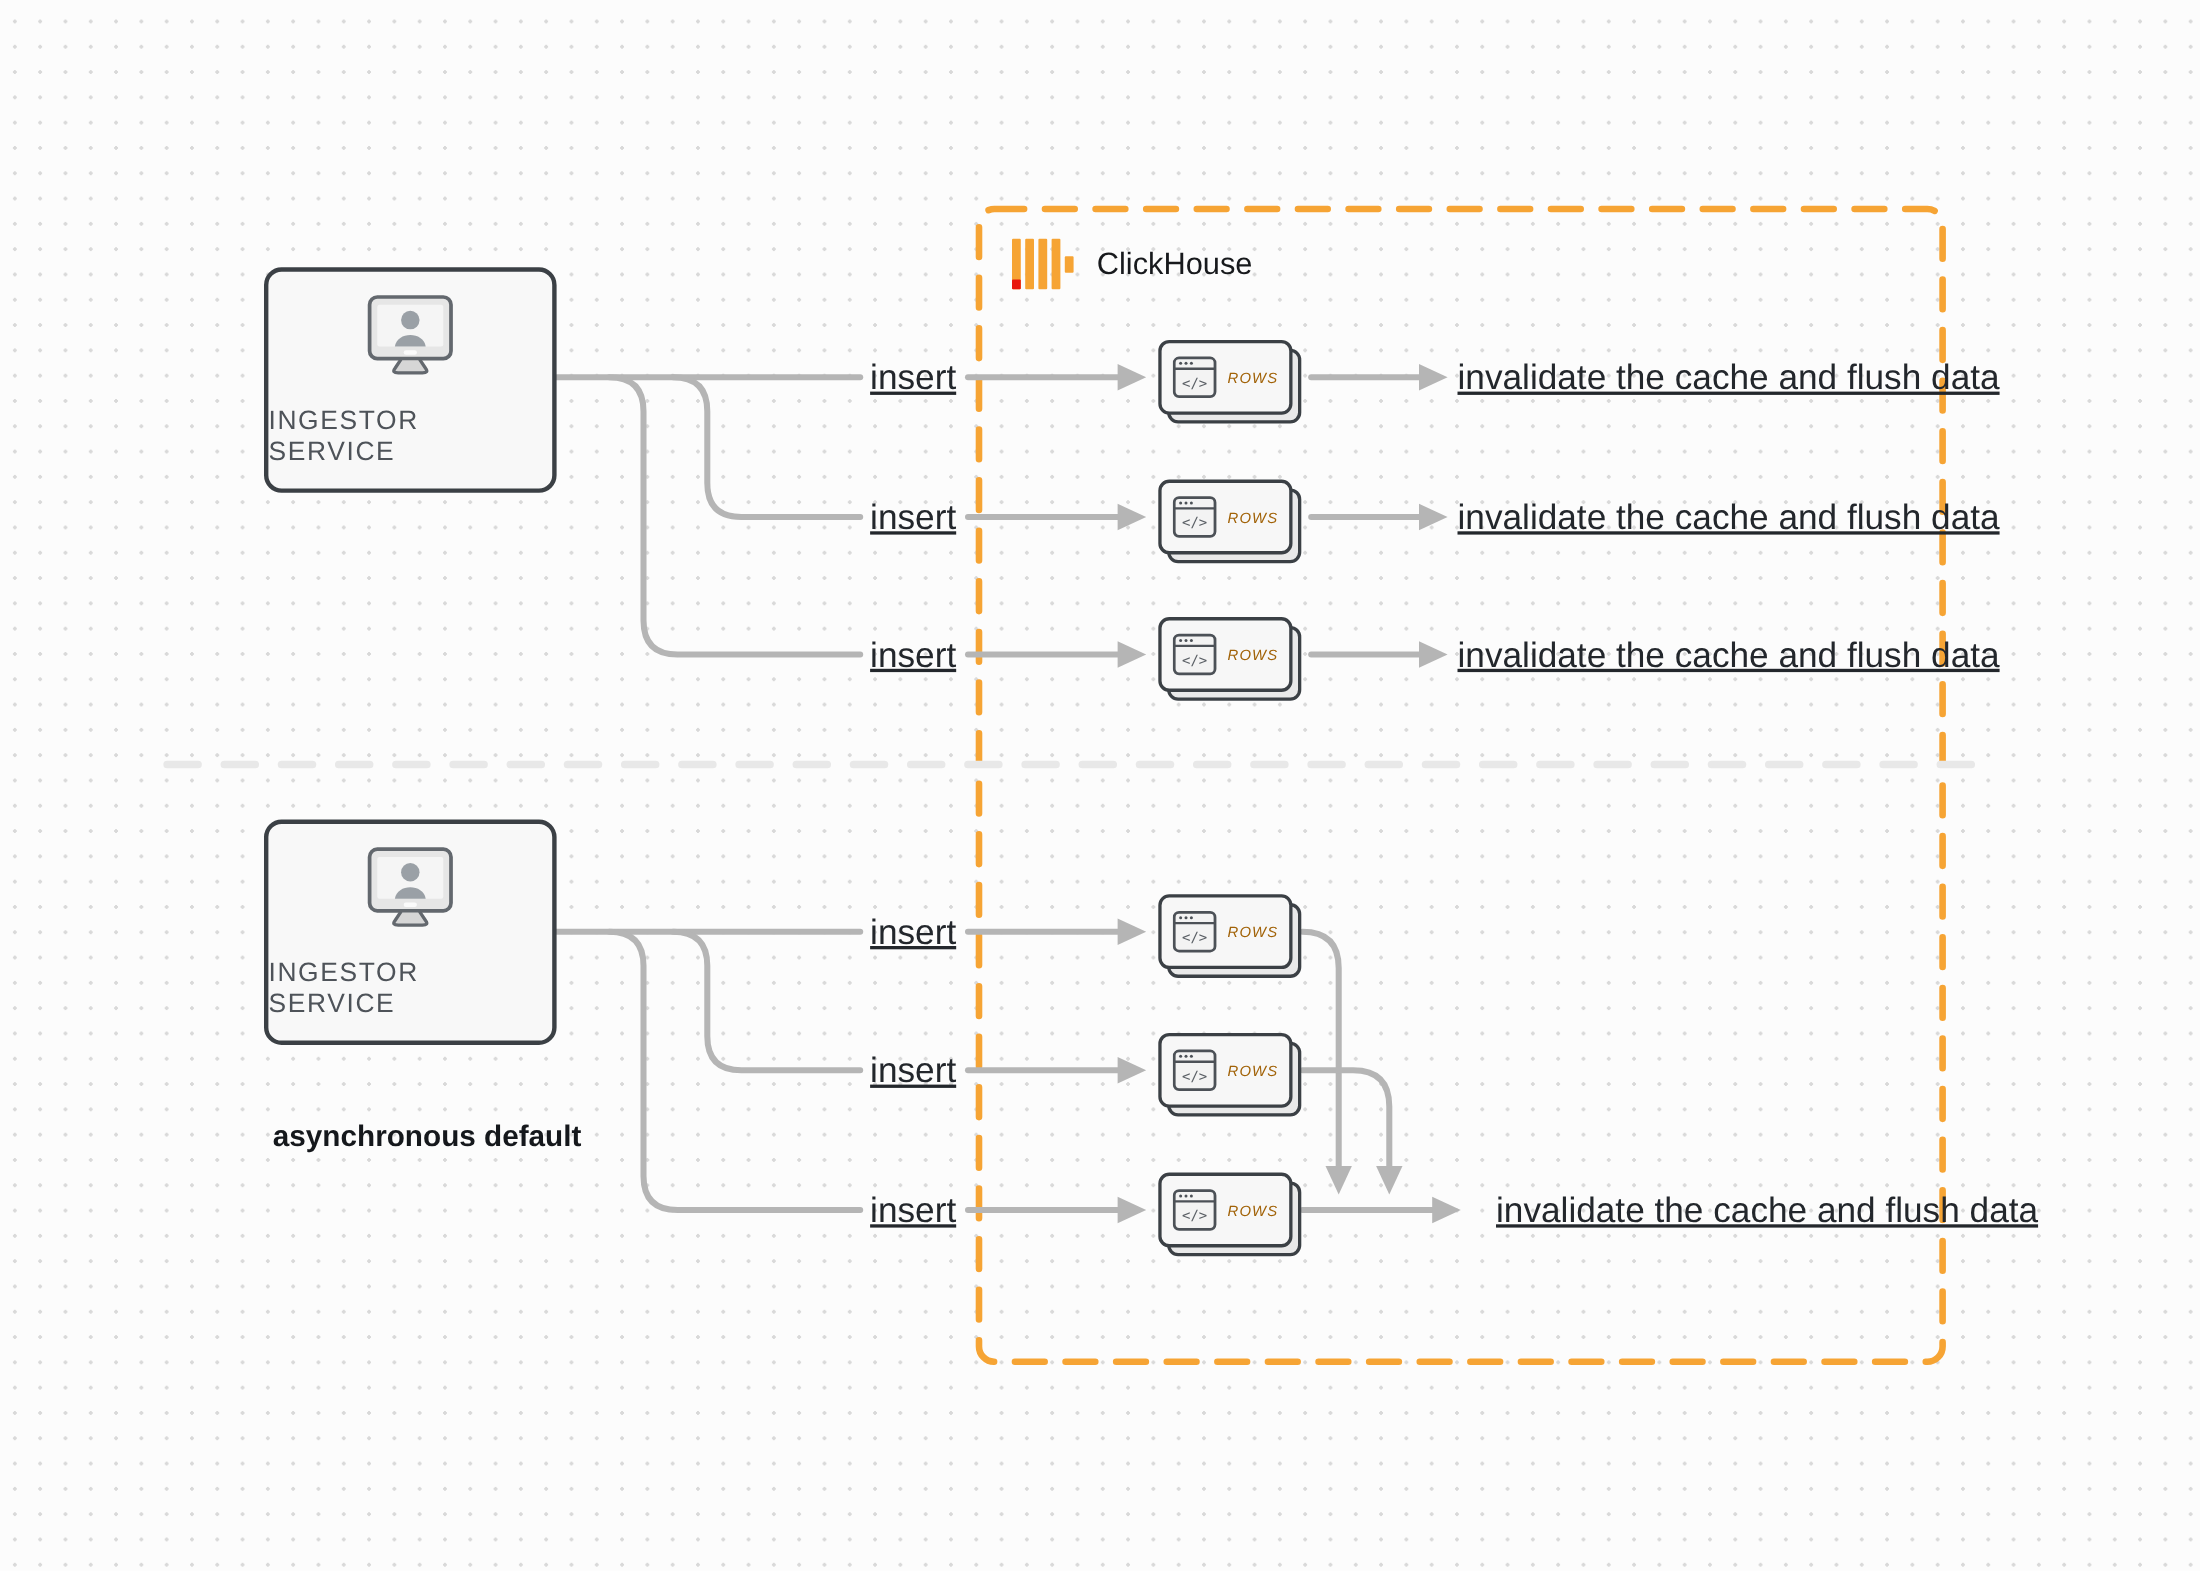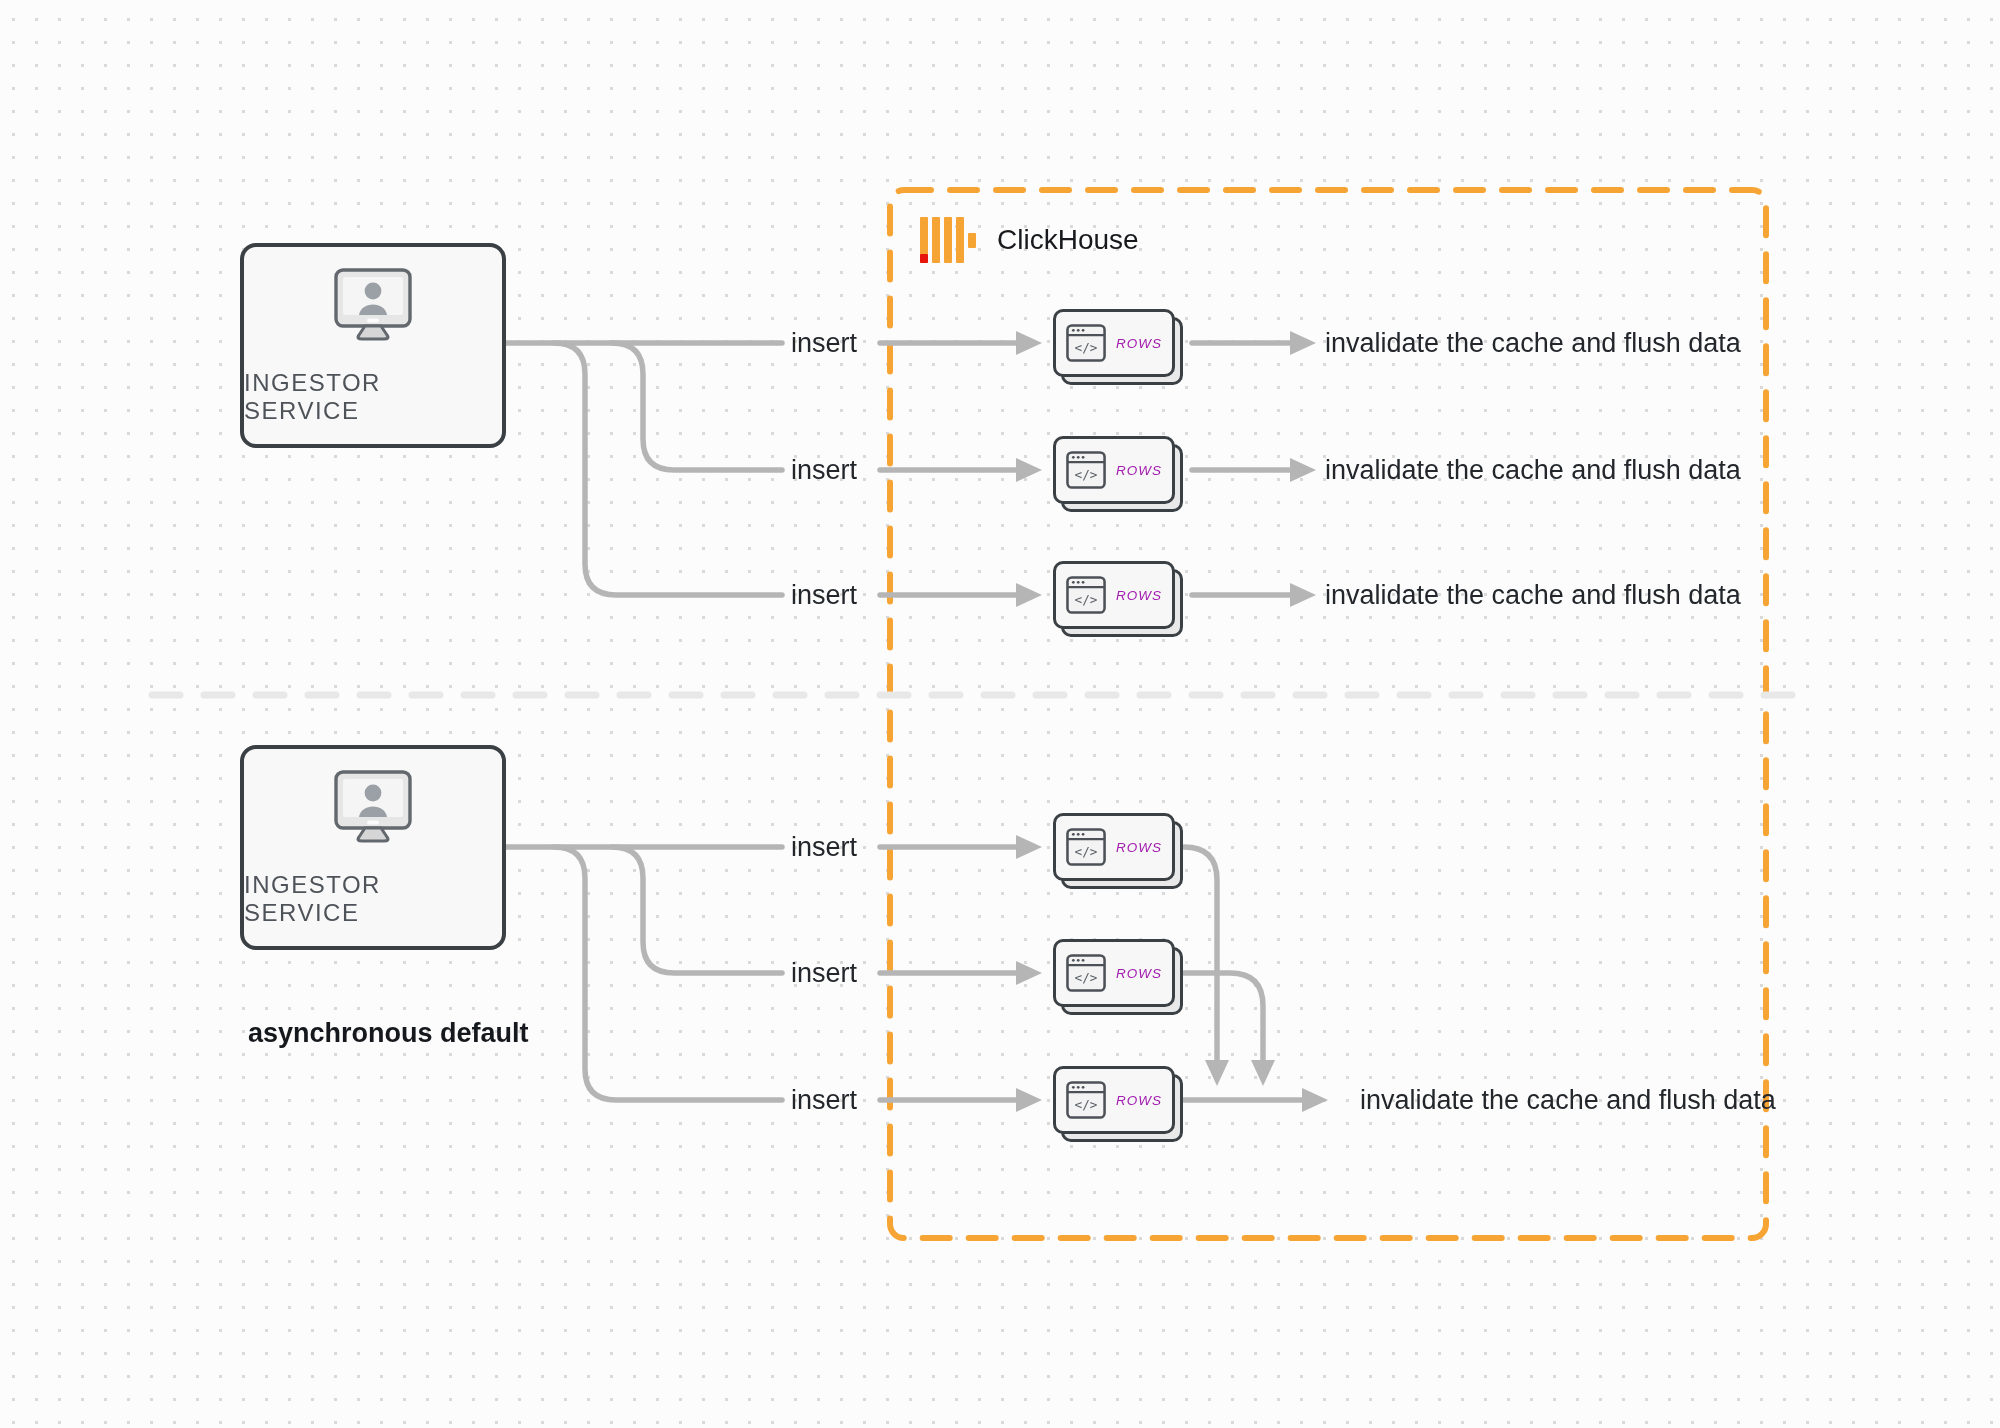--- a/index.html
+++ b/index.html
@@ -17,33 +17,33 @@
   .ch-border{fill:none;stroke:var(--accent-orange,#F6A434);stroke-width:6;stroke-linecap:round;}
   .divider{stroke:var(--divider-gray,#e8e8e8);stroke-width:7;stroke-linecap:round;}
 
   .ingestor{
     width:266px;height:205px;border:4px solid var(--card-border,#3b4045);border-radius:16px;
     background:#f8f8f8;display:flex;flex-direction:column;align-items:center;justify-content:center;gap:22px;
     box-sizing:border-box;
   }
   .ingestor-label{font-size:24px;color:#4e5359;letter-spacing:1.5px;}
   .caption{font-size:27px;font-weight:bold;color:#15181c;line-height:40px;white-space:nowrap;}
-  .flow-label{font-size:27px;color:#23272c;line-height:40px;white-space:nowrap;}
+  .flow-label{font-size:32px;color:#23272c;line-height:40px;white-space:nowrap;text-decoration:underline;}
 
   .rows-card{width:130px;height:76px;}
   .card-shadow{
     position:absolute;left:8px;top:8px;width:122px;height:68px;box-sizing:border-box;
     background:#e9e9e9;border:3px solid var(--card-border,#3b4045);border-radius:10px;
   }
   .card-main{
     position:absolute;left:0;top:0;width:122px;height:68px;box-sizing:border-box;
     background:#f7f7f7;border:3px solid var(--card-border,#3b4045);border-radius:10px;
     display:flex;align-items:center;padding:0 10px;gap:9px;
   }
-  .rows-label{font-size:13.5px;font-style:italic;color:#a21caf;letter-spacing:1px;}
+  .rows-label{font-size:13.5px;font-style:italic;color:#a16207;letter-spacing:1px;}
 
   .ch-logo{display:flex;align-items:center;height:46px;}
   .ch-bars{display:flex;align-items:stretch;height:46px;}
   .ch-bar{width:8px;background:var(--accent-orange,#F6A434);margin-right:4px;position:relative;border-radius:1px;}
   .ch-bar .red-tip{position:absolute;left:0;bottom:0;width:8px;height:9px;background:var(--brand-red,#e40b0b);border-radius:1px;}
   .ch-bar.short{height:15px;align-self:center;}
   .ch-text{margin-left:17px;font-size:28px;font-weight:500;color:#17191c;}
 </style>
 </head>
 <body>

